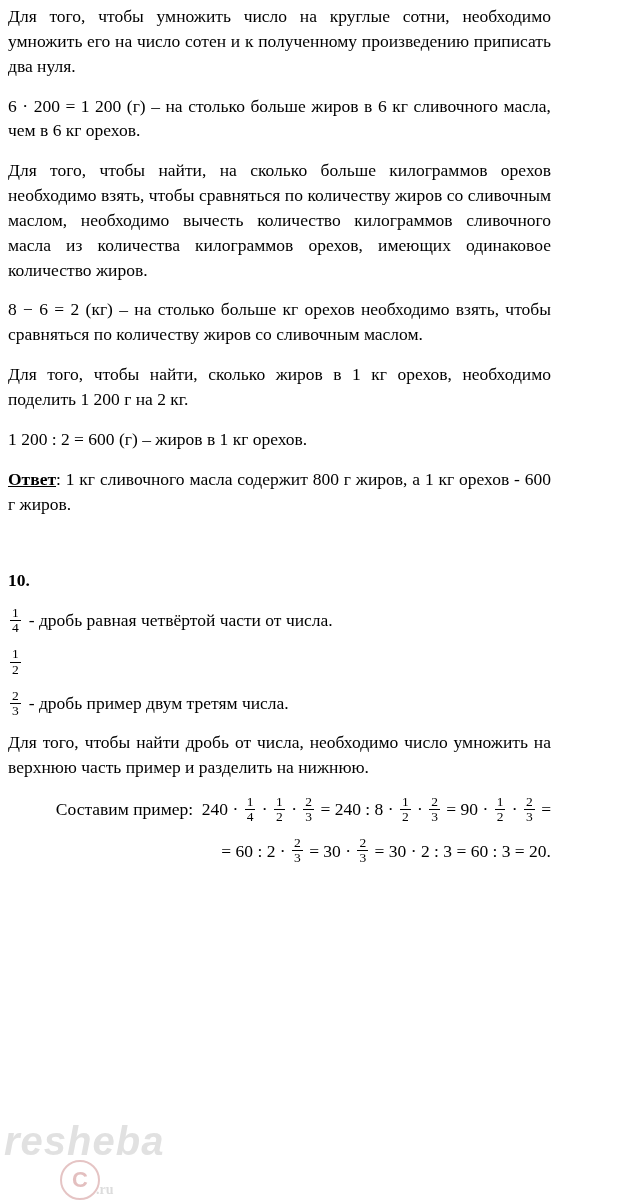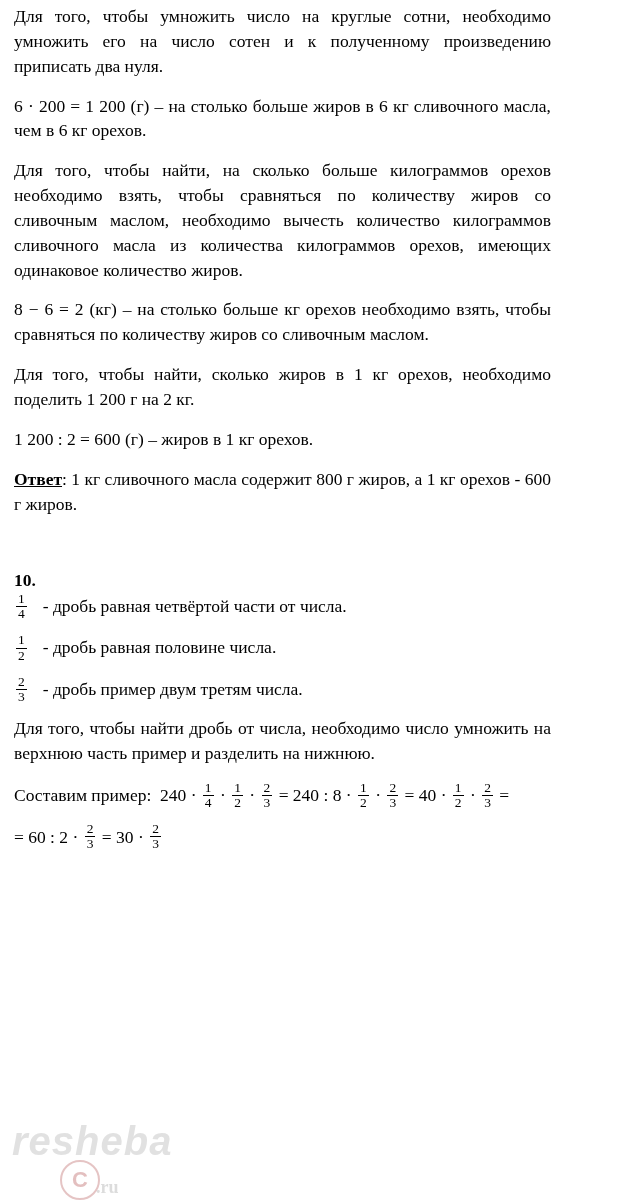--- a/index.html
+++ b/index.html
@@ -13,32 +13,32 @@
     font-family: "Liberation Serif", serif;
     color: #000000;
     position: relative;
     overflow: hidden;
   }
   .page {
     position: relative;
     width: 555px;
     height: 1202px;
     box-sizing: border-box;
-    padding: 4px 4px 0 14px;
+    padding: 4px 4px 0 8px;
   }
   p.para {
     margin: 0 0 15px 0;
     font-size: 17.5px;
     line-height: 1.42;
     text-align: justify;
     text-justify: inter-word;
     hyphens: none;
   }
   .num-head {
-    margin: 0 0 0 0;
+    margin: 0 0 14px 0;
     font-size: 17.5px;
     font-weight: bold;
     line-height: 1.3;
   }
   .spacer-big {
     height: 38px;
   }
   .frac-line {
     margin: 0 0 12px 0;
     font-size: 17.5px;
@@ -59,56 +59,57 @@
     top: 0px;
   }
   .frac .num {
     padding: 0 2px;
   }
   .frac .den {
     padding: 0 2px;
     border-top: 1px solid #000;
   }
   .frac-label {
-    margin-left: 14px;
+    margin-left: 6px;
   }
   .formula {
-    margin: 0 0 12px 0;
+    margin: 0 0 12px 8px;
     font-size: 17.5px;
     line-height: 1.5;
     display: flex;
     align-items: center;
     flex-wrap: wrap;
+    justify-content: flex-end;
   }
   .formula .txt {
     white-space: pre;
   }
   .underline {
     text-decoration: underline;
     font-weight: bold;
   }
   
   .wm-left {
     position: absolute;
-    left: 12px;
+    left: 4px;
     bottom: 38px;
     font-family: "Liberation Sans", sans-serif;
     font-size: 40px;
     font-weight: bold;
     font-style: italic;
     color: rgba(120,120,120,0.22);
     letter-spacing: 1px;
     user-select: none;
   }
   .wm-right {
     position: absolute;
     left: 96px;
     bottom: 4px;
     font-family: Liberation Serif, serif;
-    font-size: 18px;
+    font-size: 14px;
     font-weight: bold;
     color: rgba(150,150,150,0.33);
     user-select: none;
   }
   .wm-circle {
     position: absolute;
     left: 60px;
     bottom: 2px;
     width: 36px;
     height: 36px;
@@ -156,21 +157,20 @@
       <span class="den">4</span>
     </span>
     <span class="frac-label">- дробь равная четвёртой части от числа.</span>
   </div>
 
   <div class="frac-line">
     <span class="frac">
       <span class="num">1</span>
       <span class="den">2</span>
     </span>
-    <span class="frac-label">- дробь равная половине числа.</span>
   </div>
 
   <div class="frac-line">
     <span class="frac">
       <span class="num">2</span>
       <span class="den">3</span>
     </span>
     <span class="frac-label">- дробь пример двум третям числа.</span>
   </div>
 
@@ -195,21 +195,21 @@
     <span class="txt"> = 240 : 8 · </span>
     <span class="frac">
       <span class="num">1</span>
       <span class="den">2</span>
     </span>
     <span class="txt"> · </span>
     <span class="frac">
       <span class="num">2</span>
       <span class="den">3</span>
     </span>
-    <span class="txt"> = 40 · </span>
+    <span class="txt"> = 90 · </span>
     <span class="frac">
       <span class="num">1</span>
       <span class="den">2</span>
     </span>
     <span class="txt"> · </span>
     <span class="frac">
       <span class="num">2</span>
       <span class="den">3</span>
     </span>
     <span class="txt"> =</span>
@@ -219,19 +219,20 @@
     <span class="txt">= 60 : 2 · </span>
     <span class="frac">
       <span class="num">2</span>
       <span class="den">3</span>
     </span>
     <span class="txt"> = 30 · </span>
     <span class="frac">
       <span class="num">2</span>
       <span class="den">3</span>
     </span>
+    <span class="txt"> = 30 · 2 : 3 = 60 : 3 = 20.</span>
   </div>
 
   <div class="wm-left">resheba</div>
   <div class="wm-circle">C</div>
   <div class="wm-right">.ru</div>
 
 </div>
 
 </body></html>

